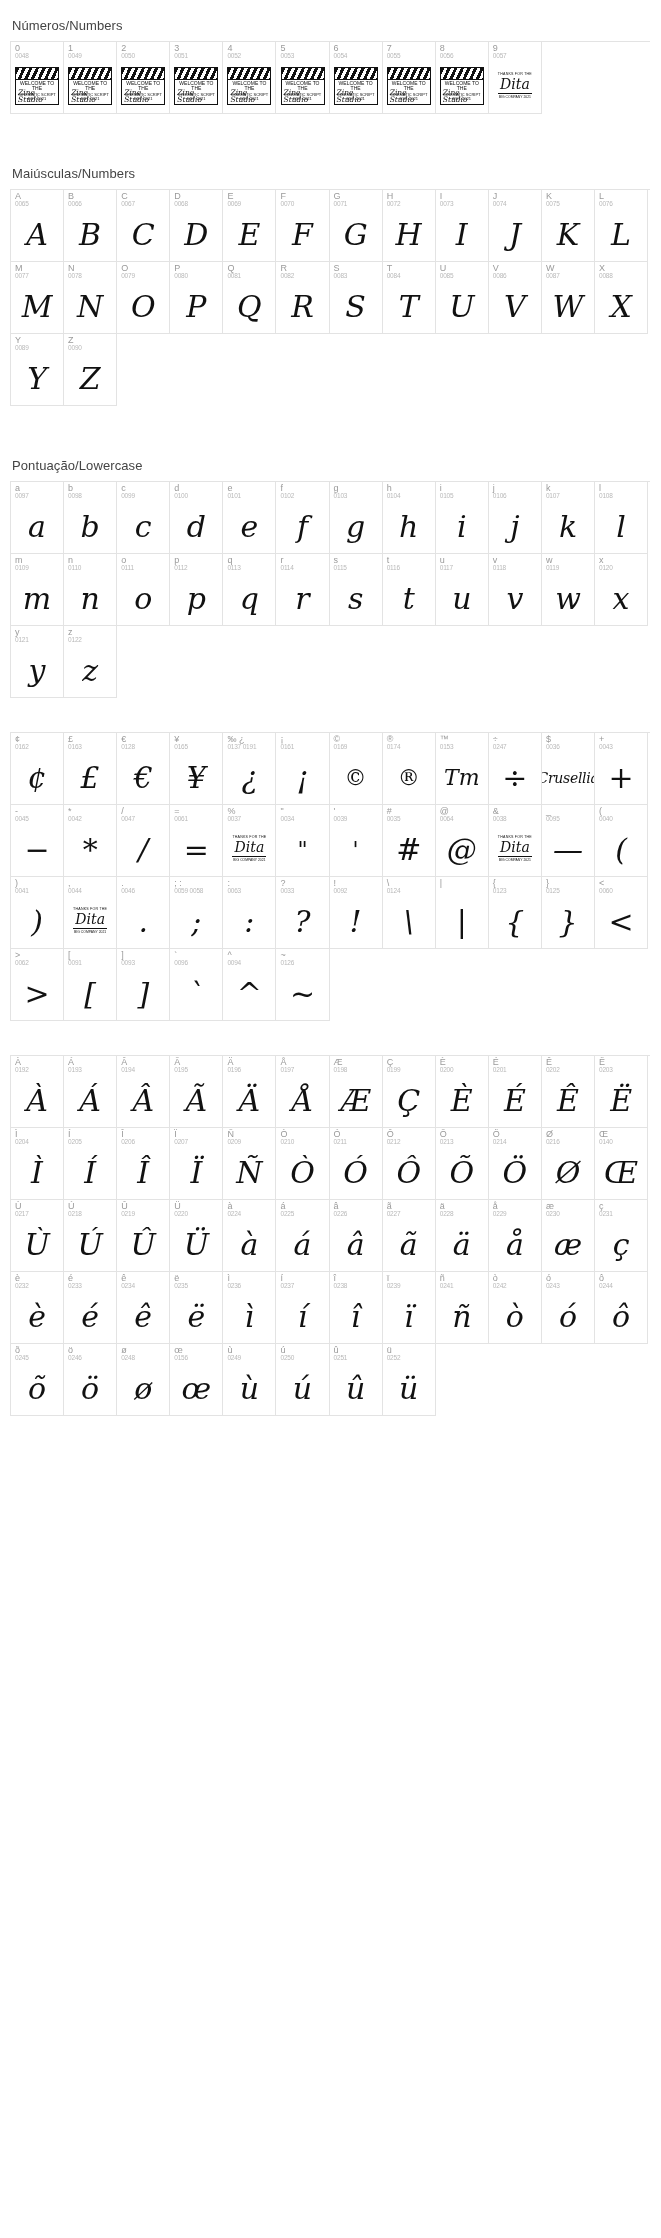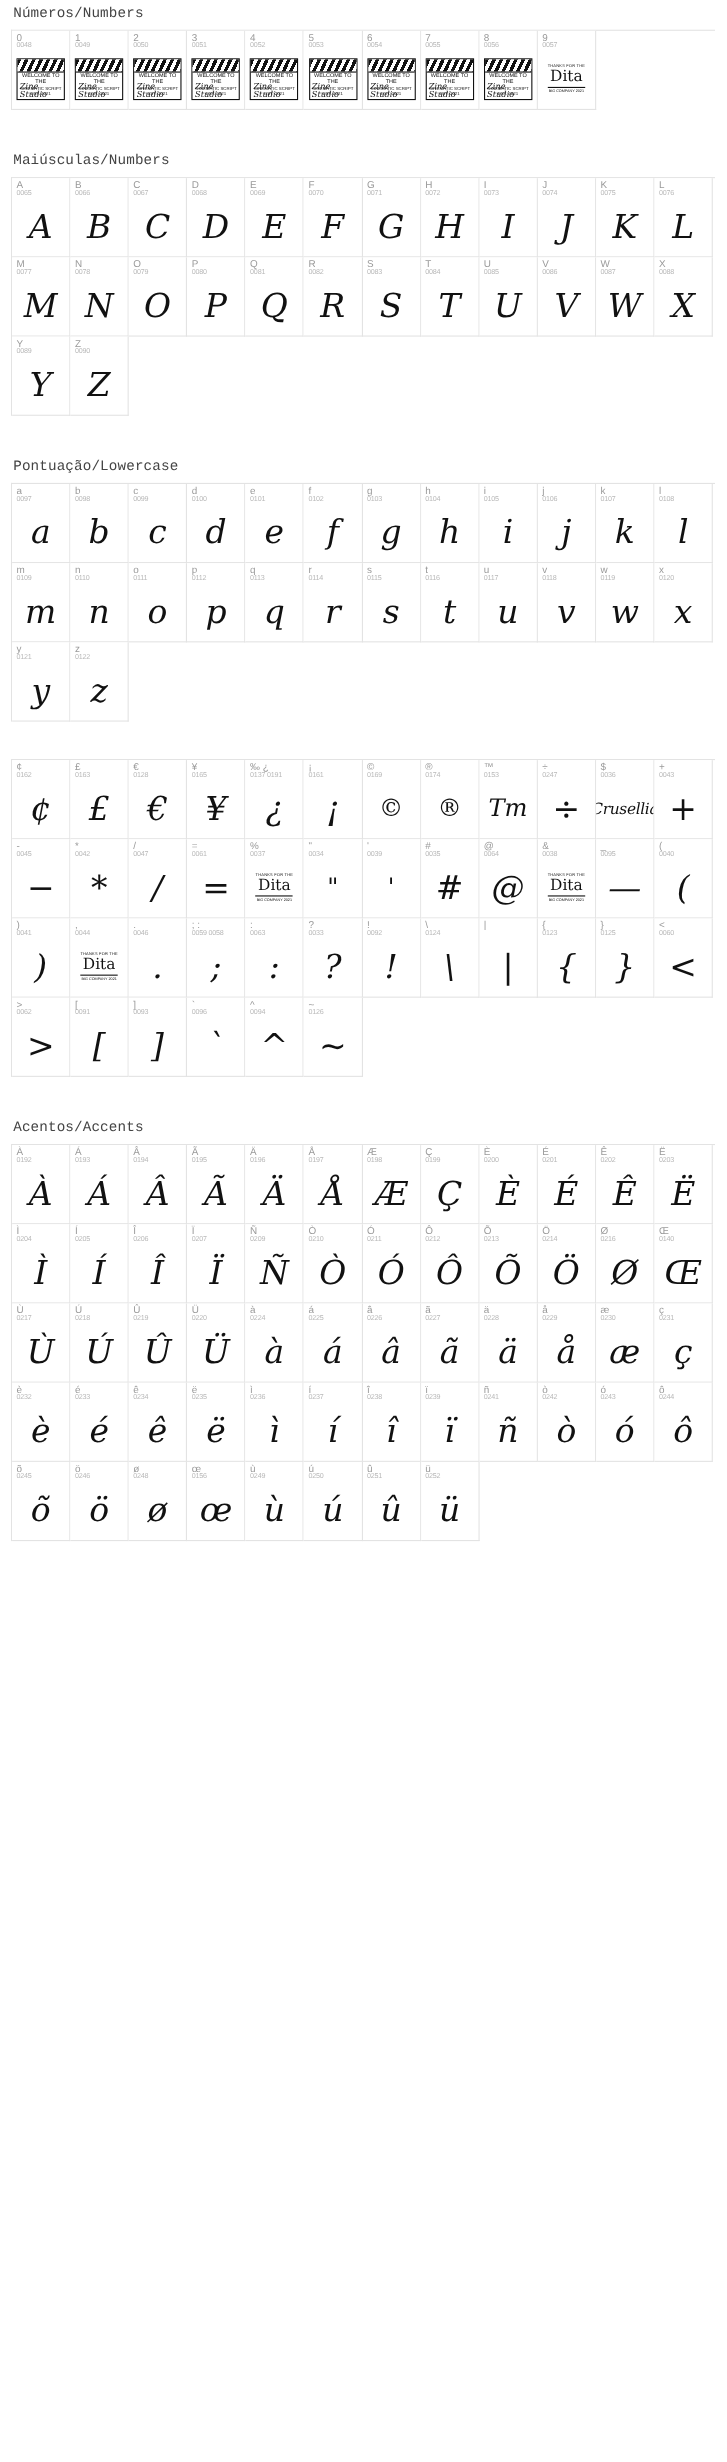--- a/index.html
+++ b/index.html
@@ -18,23 +18,23 @@
     width: 661px;
     box-sizing: border-box;
     padding: 0 10px;
   }
   .section {
     margin-bottom: 6px;
   }
   .section-title {
     font-size: 13px;
     color: #444444;
-    font-family: Liberation Mono, monospace;
+    font-family: Liberation Sans, sans-serif;
     margin: 0 0 8px 2px;
-    padding-top: 4px;
+    padding-top: 18px;
     letter-spacing: 0.1px;
   }
   .grid {
     display: flex;
     flex-wrap: wrap;
     width: 640px;
     border-left: 1px solid #e3e3e3;
     border-top: 1px solid #e3e3e3;
     box-sizing: border-box;
   }
@@ -160,20 +160,21 @@
     font-size: 3.6px;
     color: #111;
     font-family: "Liberation Sans", sans-serif;
     letter-spacing: 0.2px;
     text-align: center;
     line-height: 1.2;
   }
   .sig .name {
     font-size: 14px;
     font-family: "DejaVu Serif", serif;
+    font-style: italic;
     color: #111;
     line-height: 1;
     margin: 1px 0;
   }
   .sig .bot {
     font-size: 3.4px;
     color: #111;
     font-family: "Liberation Sans", sans-serif;
     text-align: center;
     line-height: 1.2;
@@ -1044,21 +1045,20 @@
             <span class="code">0126</span>
           </div>
           <div class="glyph">~</div>
         </div>
       </div>
   </div>
 
   <div class="spacer-lg"></div>
 
   <div class="section">
-    <div class="section-title">Acentos/Accents</div>
     <div class="grid">
         <div class="cell">
           <div class="meta">
             <span class="ch-label">À</span>
             <span class="code">0192</span>
           </div>
           <div class="glyph">À</div>
         </div>
         <div class="cell">
           <div class="meta">

